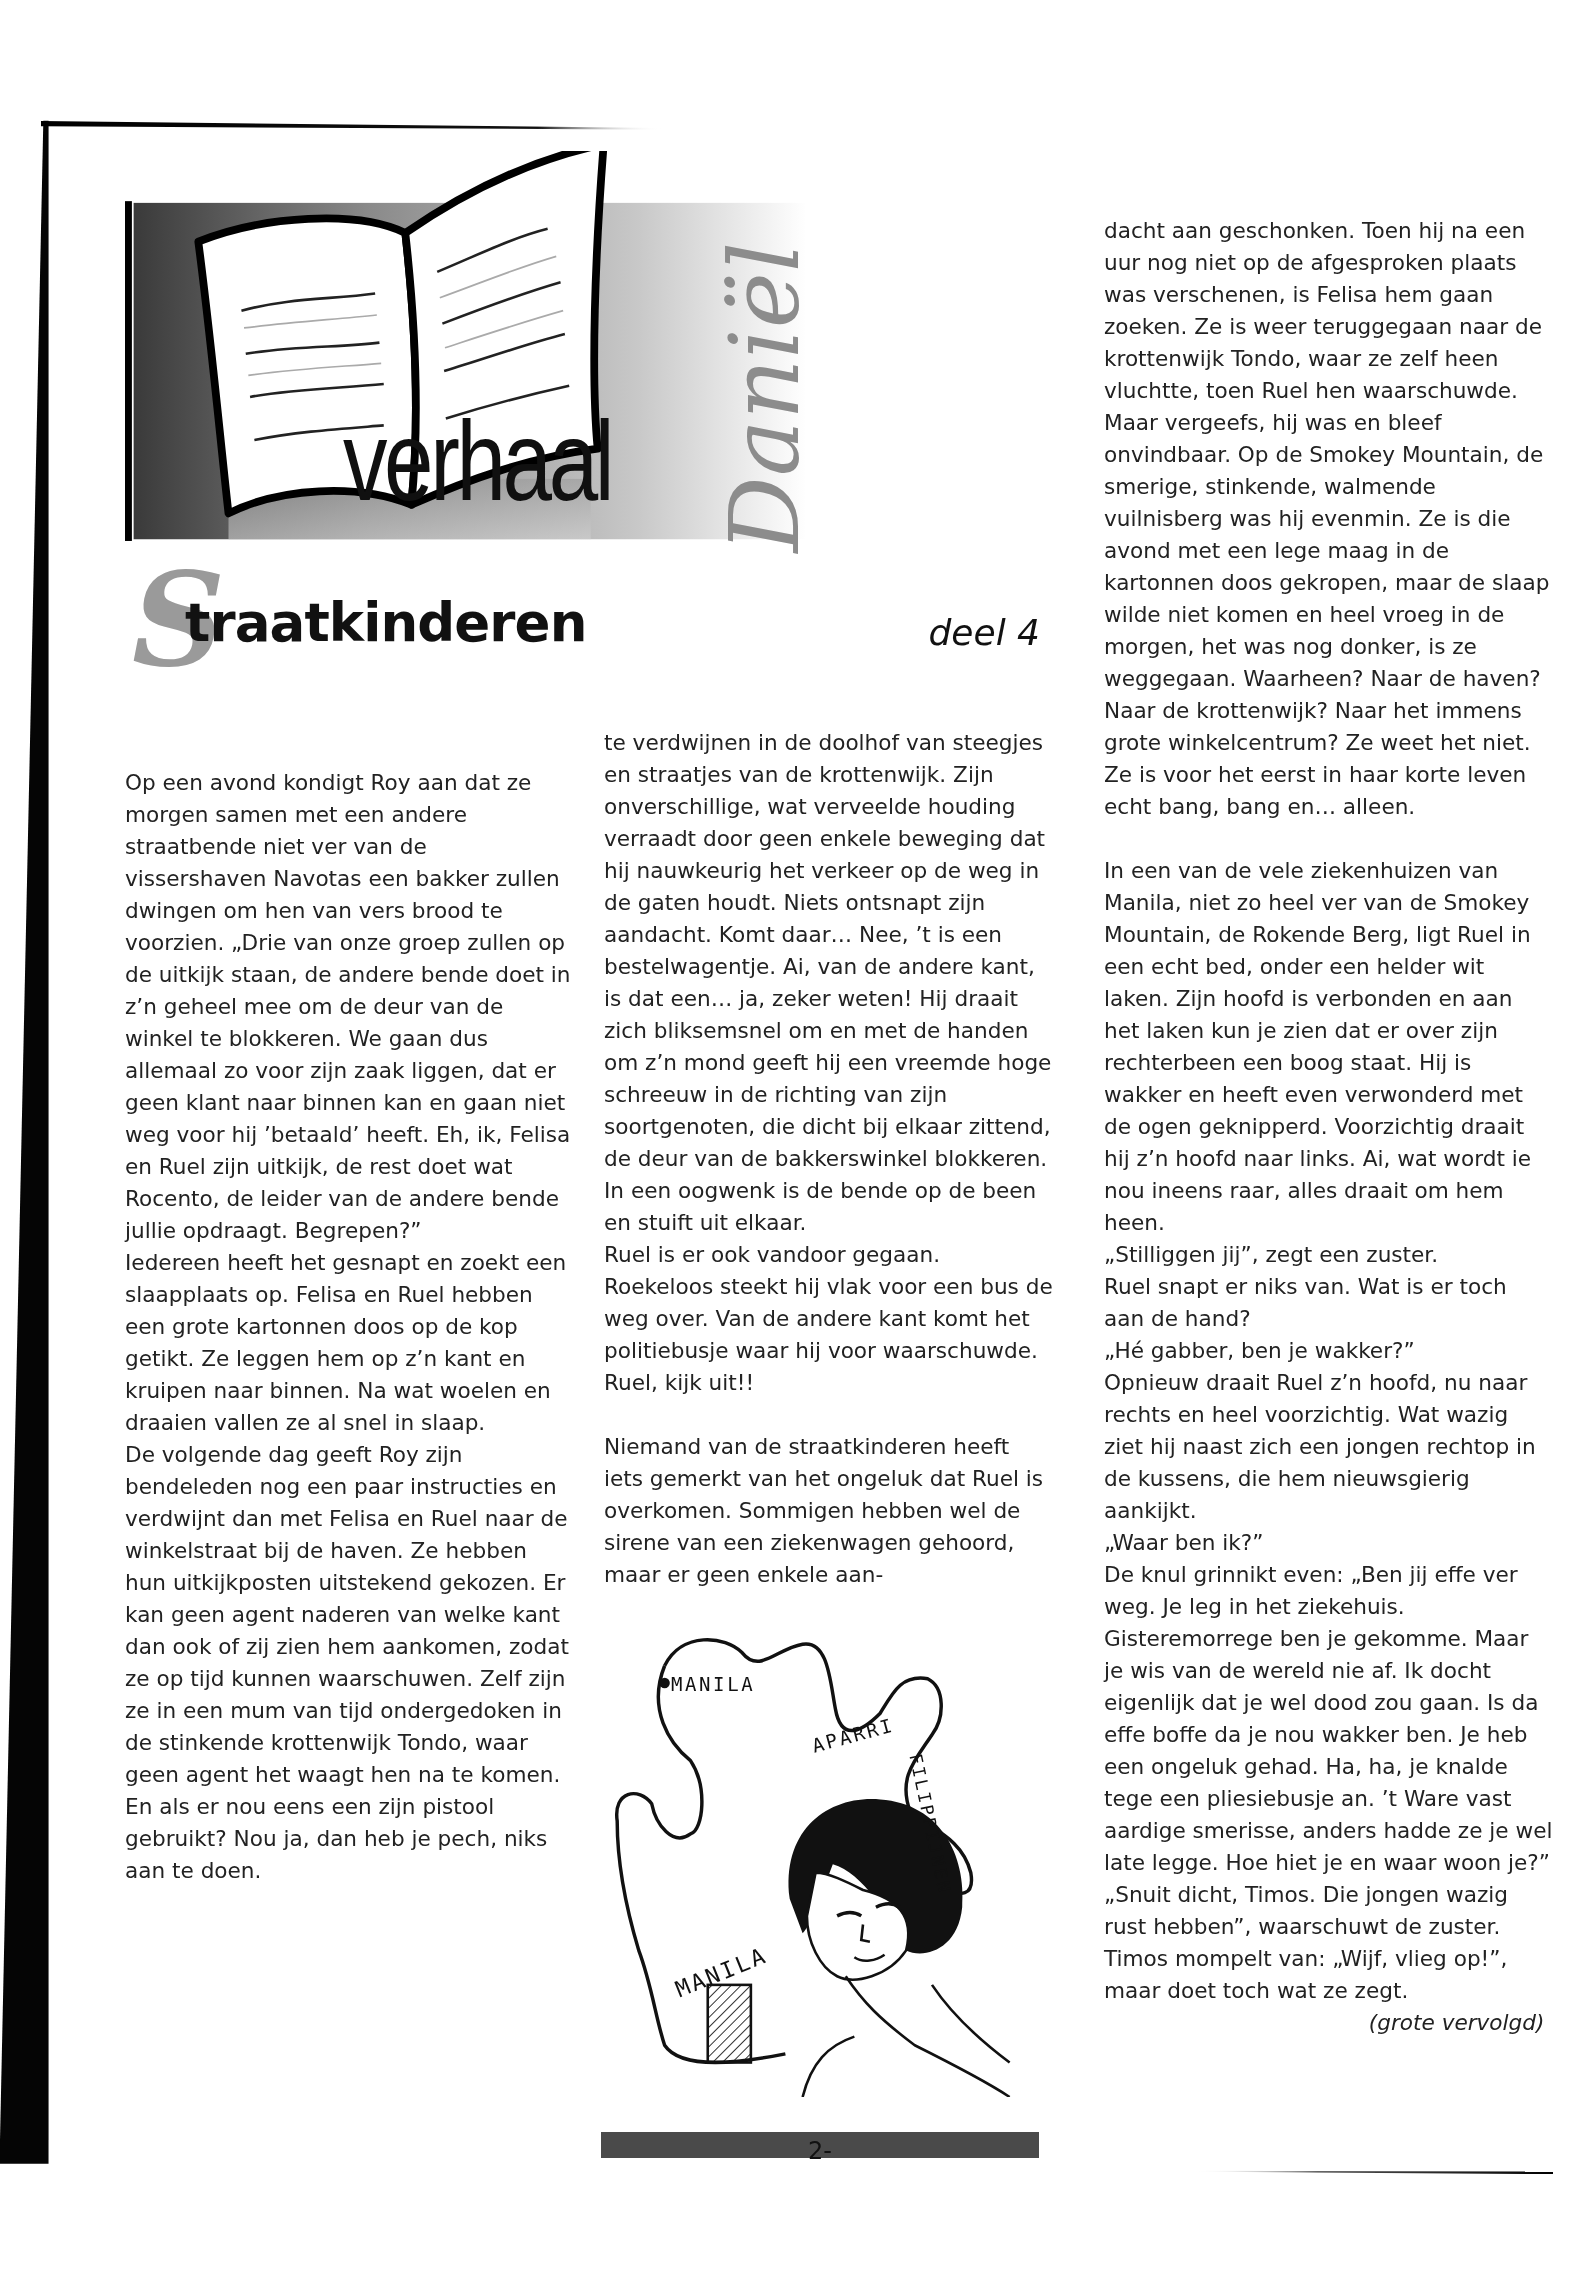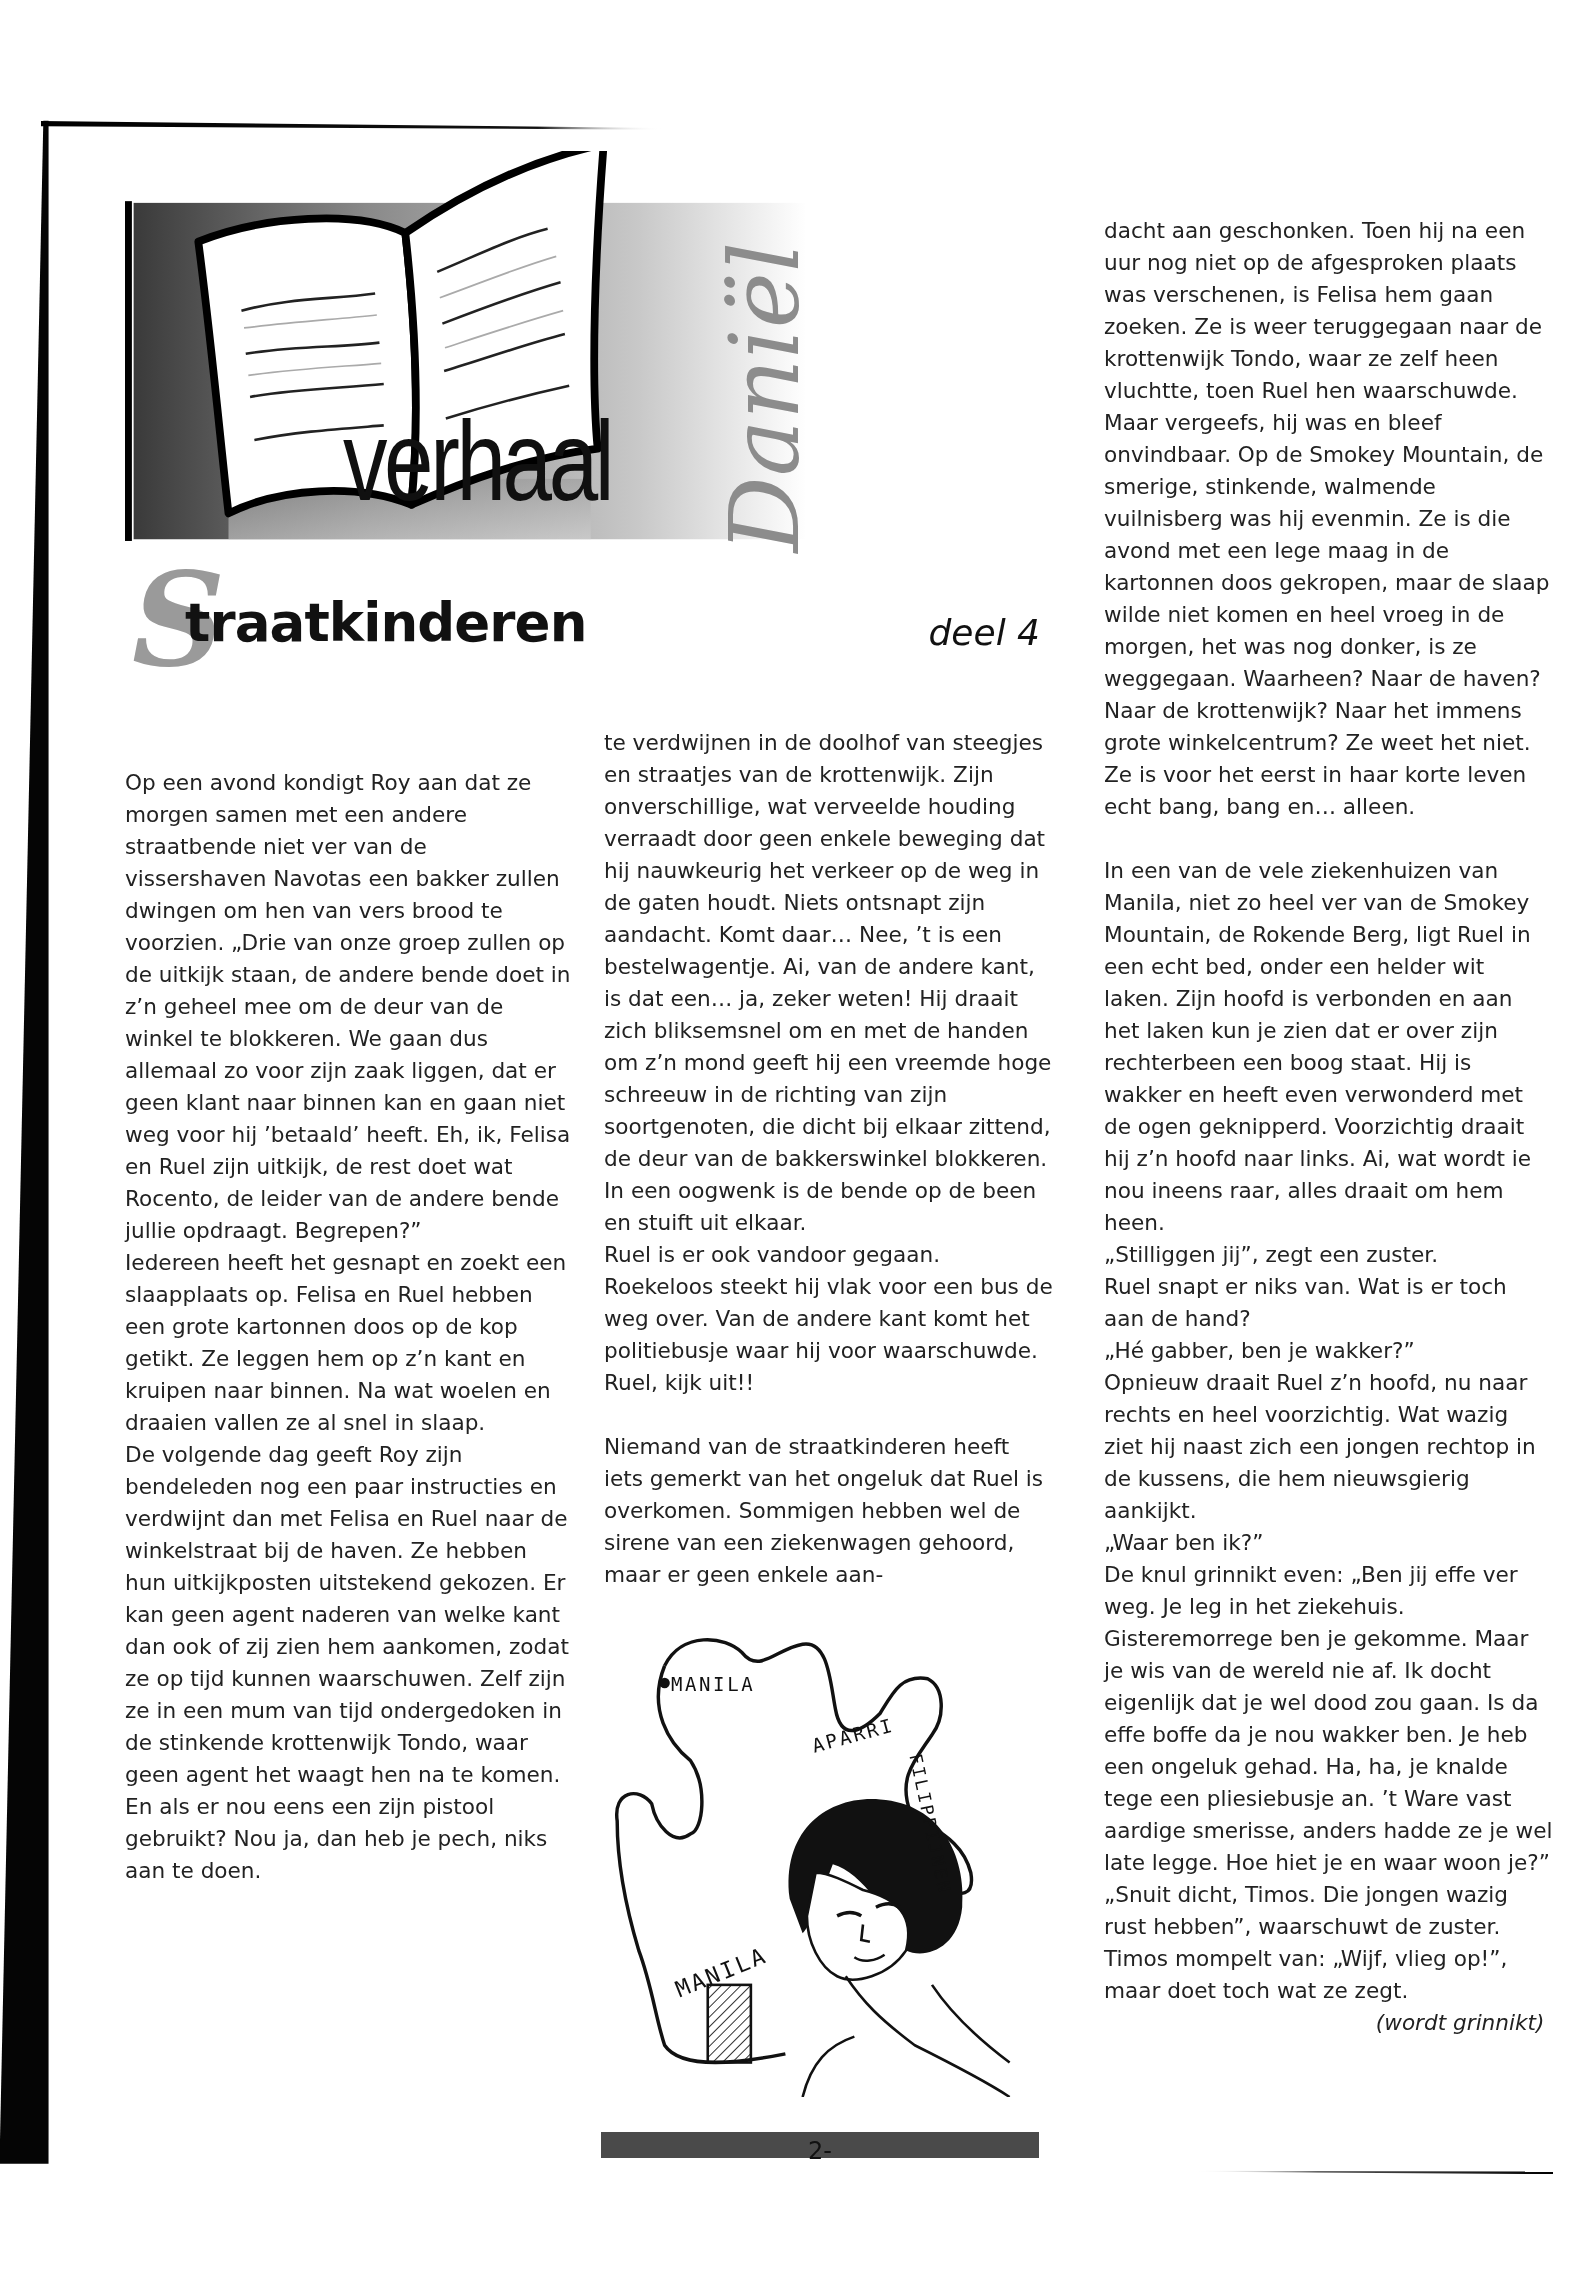--- a/index.html
+++ b/index.html
@@ -153,21 +153,21 @@
   <div class="gap"></div>
   <p>In een van de vele ziekenhuizen van Manila, niet zo heel ver van de Smokey Mountain, de Rokende Berg, ligt Ruel in een echt bed, onder een helder wit laken. Zijn hoofd is verbonden en aan het laken kun je zien dat er over zijn rechterbeen een boog staat. Hij is wakker en heeft even verwonderd met de ogen geknipperd. Voorzichtig draait hij z’n hoofd naar links. Ai, wat wordt ie nou ineens raar, alles draait om hem heen.</p>
   <p class="it">„Stilliggen jij”, zegt een zuster.</p>
   <p>Ruel snapt er niks van. Wat is er toch aan de hand?</p>
   <p>„Hé gabber, ben je wakker?”</p>
   <p>Opnieuw draait Ruel z’n hoofd, nu naar rechts en heel voorzichtig. Wat wazig ziet hij naast zich een jongen rechtop in de kussens, die hem nieuwsgierig aankijkt.</p>
   <p>„Waar ben ik?”</p>
   <p>De knul grinnikt even: „Ben jij effe ver weg. Je leg in het ziekehuis. Gisteremorrege ben je gekomme. Maar je wis van de wereld nie af. Ik docht eigenlijk dat je wel dood zou gaan. Is da effe boffe da je nou wakker ben. Je heb een ongeluk gehad. Ha, ha, je knalde tege een pliesiebusje an. ’t Ware vast aardige smerisse, anders hadde ze je wel late legge. Hoe hiet je en waar woon je?”</p>
   <p>„Snuit dicht, Timos. Die jongen wazig rust hebben”, waarschuwt de zuster.</p>
   <p>Timos mompelt van: „Wijf, vlieg op!”, maar doet toch wat ze zegt.</p>
-  <p class="continued">(wordt grinnikt)</p>
+  <p class="continued">(grote vervolgd)</p>
 </div>
 
 <div class="page-bar">
   <span>2-</span>
 </div>
 <svg class="bottom-rule" viewBox="0 0 420 6" preserveAspectRatio="none">
   <defs>
       <linearGradient id="fadeL" x1="0" x2="1">
         <stop offset="0" stop-color="#fff" stop-opacity="0"></stop>
         <stop offset="0.35" stop-color="#555"></stop>

